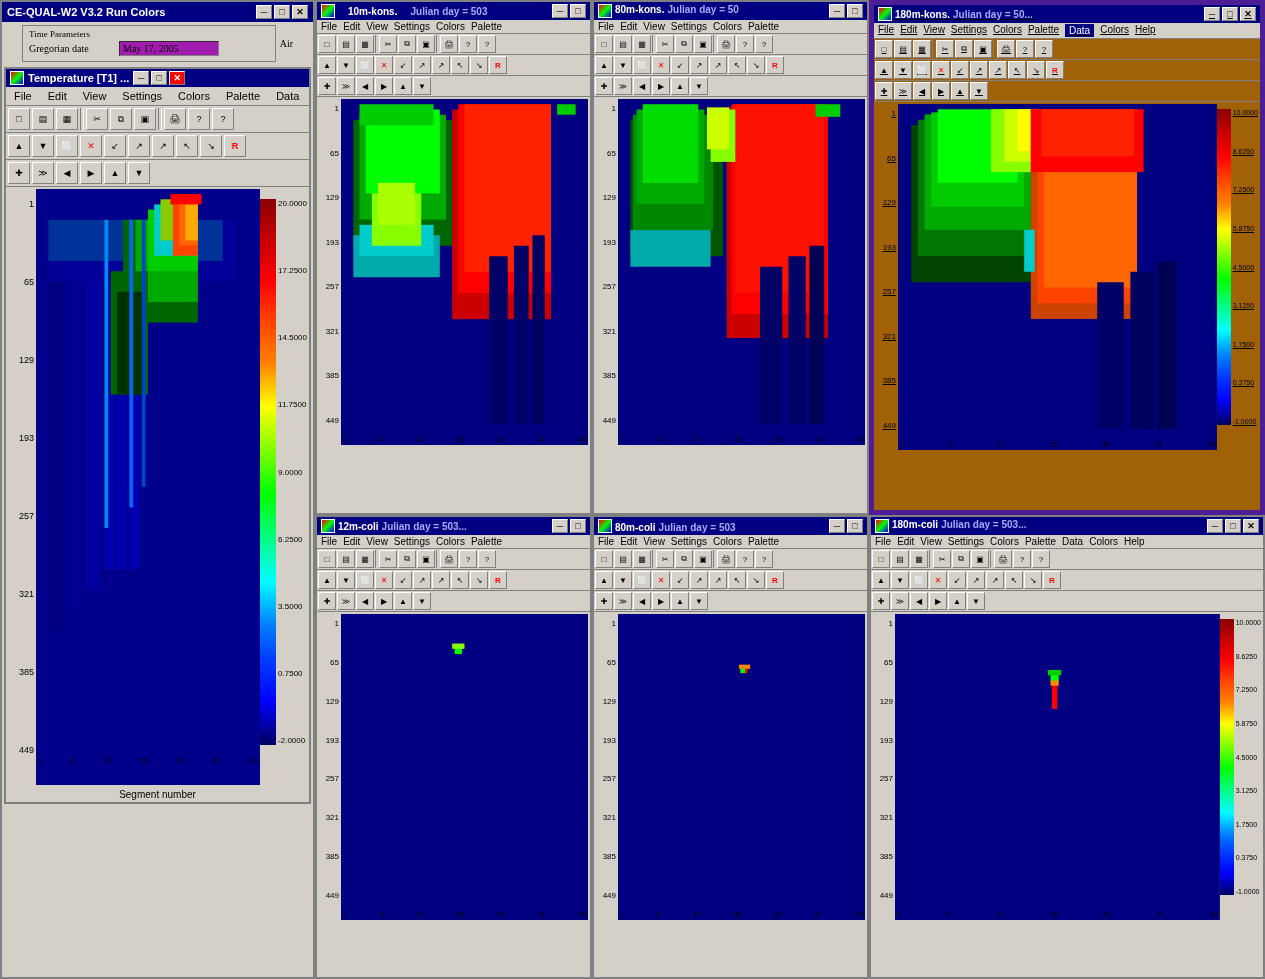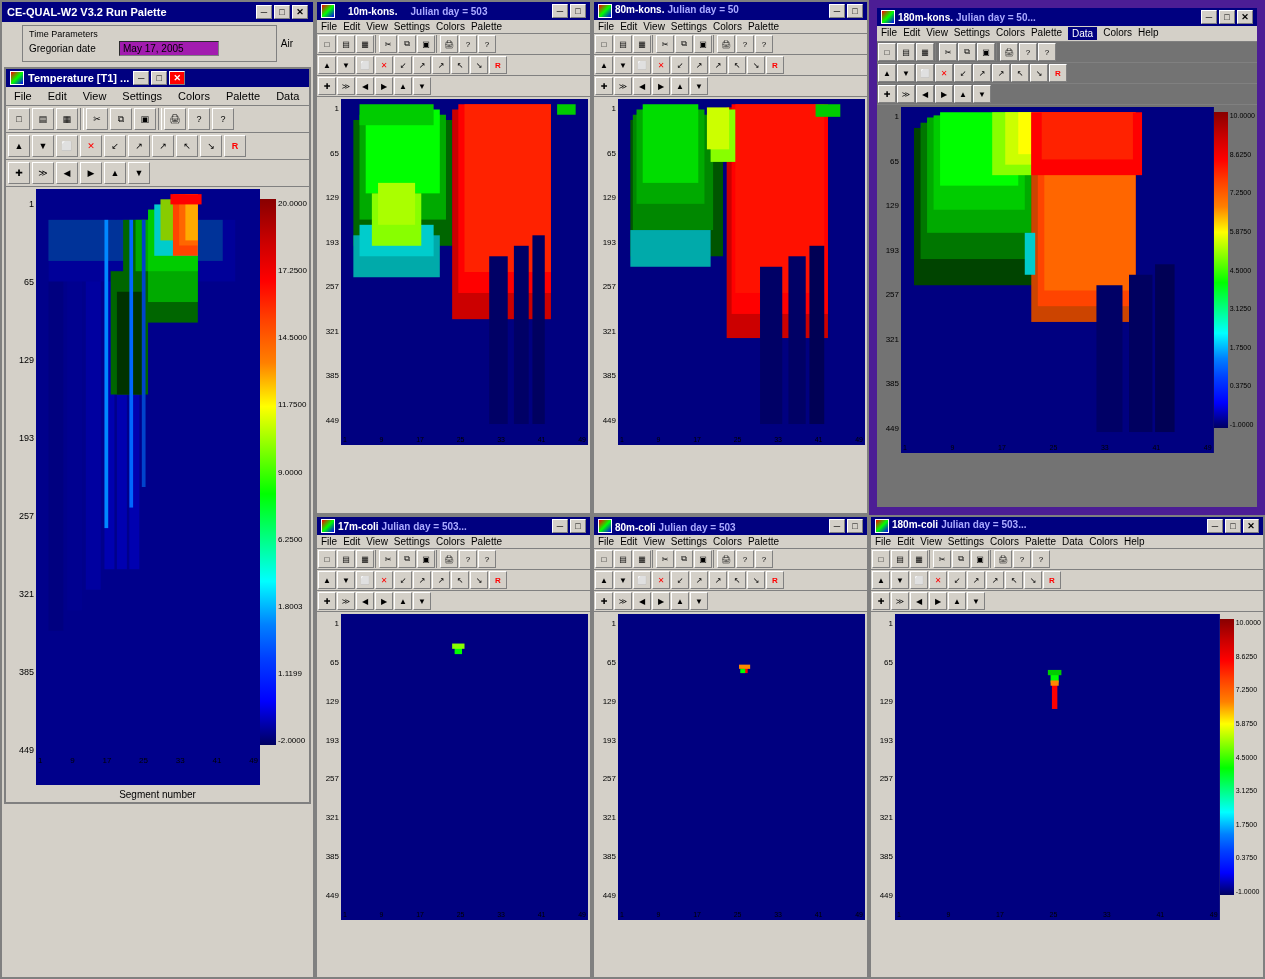--- a/index.html
+++ b/index.html
@@ -200,29 +200,29 @@
         #cc0000 92%,
         #880000 100%
       );
     }
   </style>
 </head>
 <body>
 
 <div class="main-window">
   <div class="title-bar">
-    <span>CE-QUAL-W2 V3.2 Run Palette</span>
+    <span>CE-QUAL-W2 V3.2 Run Colors</span>
     <div class="title-bar-buttons">
       <div class="win-btn">─</div>
       <div class="win-btn">□</div>
       <div class="win-btn">✕</div>
     </div>
   </div>
 
-  <div style="display:flex; align-items:center; padding: 3px 20px; gap: 4px; font-size:10px;">
+  <div style="display:flex; align-items:center; padding: 3px 20px; gap: 4px; font-size:10px;font-family:Liberation Serif, serif;">
     <div style="border:1px solid #808080; padding: 3px 6px; flex:1;">
       <div style="font-size:9px; margin-bottom:2px;">Time Parameters</div>
       <div class="param-row">
         <span class="param-label">Gregorian date</span>
         <span class="param-value">May 17, 2005</span>
       </div>
     </div>
     <div style="font-size:10px;">Air</div>
   </div>
 
@@ -354,22 +354,22 @@
 
       <div style="display:flex; gap:1px; padding-top:10px; padding-bottom:40px;">
         <div class="temp-scale" style="width:16px; height:100%;"></div>
         <div style="display:flex; flex-direction:column; justify-content:space-between; font-size:8px; padding-left:1px;">
           <span>20.0000</span>
           <span>17.2500</span>
           <span>14.5000</span>
           <span>11.7500</span>
           <span>9.0000</span>
           <span>6.2500</span>
-          <span>1.8003</span>
-          <span>1.1199</span>
+          <span>3.5000</span>
+          <span>0.7500</span>
           <span>-2.0000</span>
         </div>
       </div>
     </div>
 
     <div style="text-align:center; font-size:10px; padding: 2px;">Segment number</div>
   </div>
 </div>
 
 <div style="position:absolute; top:0; left:315px; width:277px; height:515px; background:#d4d0c8; border:2px solid #808080;">
@@ -572,21 +572,21 @@
         <span>17</span>
         <span>25</span>
         <span>33</span>
         <span>41</span>
         <span>49</span>
       </div>
     </div>
   </div>
 </div>
 
-<div style="position:absolute; top:0; left:869px; width:396px; height:515px; background:#737373; border:8px solid #4c1d95;">
+<div style="position:absolute; top:0; left:869px; width:396px; height:515px; background:#a16207; border:5px solid #4c1d95;text-decoration:underline;">
   <div class="sub-title">
     <div style="display:flex; align-items:center; gap:3px;">
       <div class="colored-icon"></div>
       <span>180m-kons.</span>
       <span style="color:#aaaaff;">Julian day = 50...</span>
     </div>
     <div style="display:flex; gap:2px;">
       <div class="win-btn">─</div>
       <div class="win-btn">□</div>
       <div class="win-btn">✕</div>
@@ -701,21 +701,21 @@
         <span>-1.0000</span>
       </div>
     </div>
   </div>
 </div>
 
 <div style="position:absolute; top:515px; left:315px; width:277px; height:464px; background:#d4d0c8; border:2px solid #808080;">
   <div class="sub-title">
     <div style="display:flex; align-items:center; gap:3px;">
       <div class="colored-icon"></div>
-      <span>17m-coli</span>
+      <span>12m-coli</span>
       <span style="color:#aaaaff;">Julian day = 503...</span>
     </div>
     <div style="display:flex; gap:2px;">
       <div class="win-btn">─</div>
       <div class="win-btn">□</div>
     </div>
   </div>
   <div class="sub-menu">
     <span>File</span>
     <span>Edit</span>

